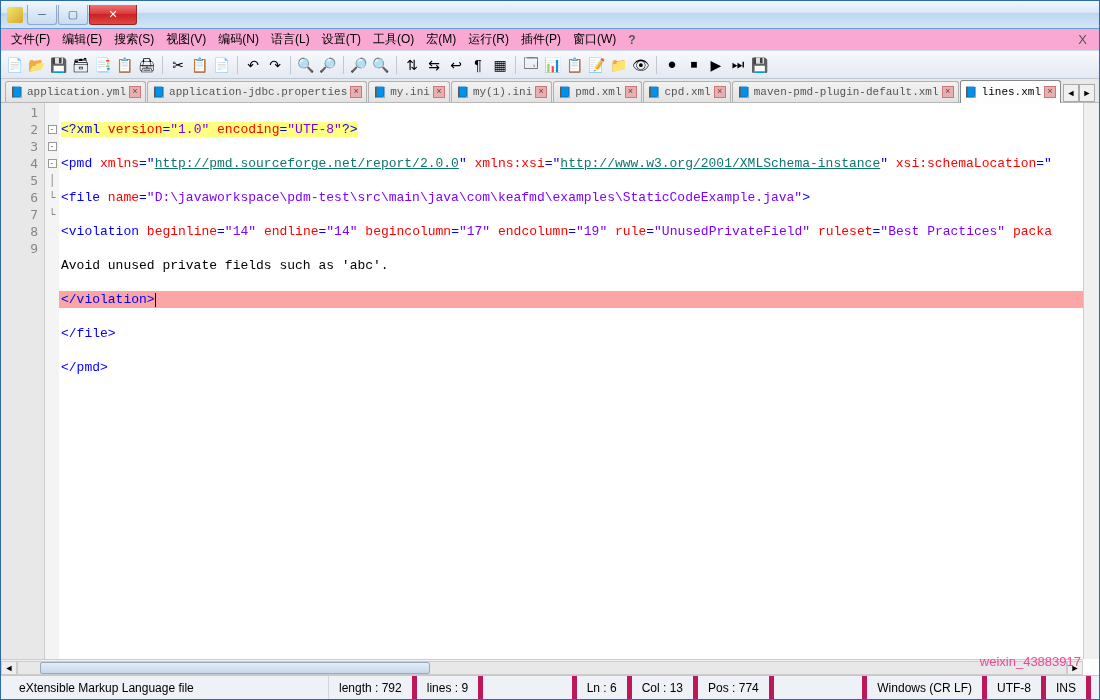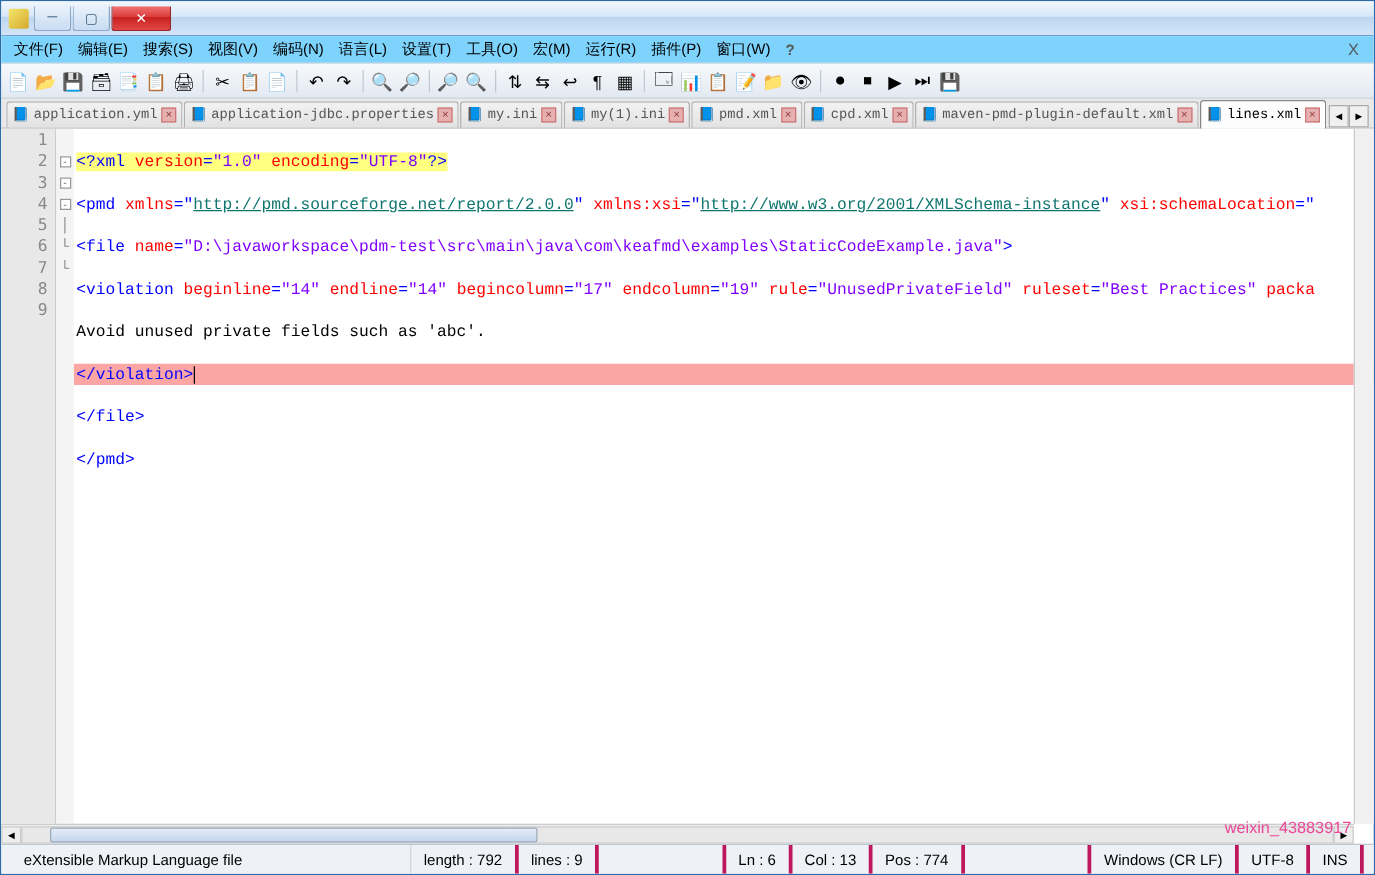--- a/index.html
+++ b/index.html
@@ -3,21 +3,21 @@
 <meta charset="utf-8">
 <style>
 * { margin: 0; padding: 0; box-sizing: border-box; }
 body { font-family: "Microsoft YaHei", Tahoma, sans-serif; font-size: 12px; background: #fff; overflow: hidden; width: 1100px; height: 700px; position: relative; border: 1px solid #2f6aa8; }
 .titlebar { height: 28px; background: linear-gradient(to bottom, #f1f7fd 0%, #d7e7f8 45%, #bcd6f0 46%, #d3e5f7 100%); display: flex; align-items: center; padding-left: 6px; border-bottom: 1px solid #6b9fd2; }
 .titlebar .icon { width: 16px; height: 16px; background: linear-gradient(135deg, #f4e76b, #d4a82e); border-radius: 2px; margin-right: 4px; }
 .titlebar .title { color: #1a3a5c; font-size: 12px; flex: 1; }
 .winbtns { display: flex; align-items: center; height: 100%; }
 .winbtn { width: 30px; height: 20px; display: flex; align-items: center; justify-content: center; margin-right: 1px; border: 1px solid #8fa8c8; border-top: none; background: linear-gradient(to bottom, #eaf2fb, #c8dcf2); border-radius: 0 0 3px 3px; font-size: 11px; color: #3a5a7a; cursor: default; }
 .winbtn.close { width: 48px; background: linear-gradient(to bottom, #f07474, #dc3b3b 45%, #c81f1f 46%, #e24747); border-color: #942626; color: #fff; margin-right: 2px; }
-.menubar { height: 22px; background: #7dd3fc; display: flex; align-items: center; padding: 0 4px; border-bottom: 1px solid #d0d7e0; }
+.menubar { height: 22px; background: #f9a8d4; display: flex; align-items: center; padding: 0 4px; border-bottom: 1px solid #d0d7e0; }
 .menubar span { padding: 2px 6px; cursor: default; }
 .menubar .help { font-weight: bold; color: #555; }
 .menubar .x { margin-left: auto; padding-right: 8px; font-size: 13px; color: #555; }
 .toolbar { height: 28px; background: linear-gradient(to bottom, #f7f9fc, #e3e9f2); border-bottom: 1px solid #c0c8d2; display: flex; align-items: center; padding: 0 4px; gap: 2px; }
 .tb { width: 20px; height: 20px; display: flex; align-items: center; justify-content: center; font-size: 14px; cursor: default; border-radius:2px;}
 .sep { width: 1px; height: 18px; background: #c0c8d2; margin: 0 3px; }
 .tabbar { height: 24px; background: #e9e9e9; display: flex; align-items: flex-end; padding: 0 4px; border-bottom: 1px solid #b8b8b8; gap: 1px; }
 .tab { height: 21px; padding: 0 4px 0 4px; background: linear-gradient(to bottom, #f2f2f2, #e2e2e2); border: 1px solid #b0b0b0; border-bottom: none; border-radius: 3px 3px 0 0; display: flex; align-items: center; font-family: "Courier New", monospace; font-size: 11px; color: #555; cursor: default; gap: 3px; }
 .tab.active { background: #fdfdfd; color: #000; height: 23px; margin-bottom: -1px; border-color:#888;}
 .tab .ficon { width: 14px; height: 14px; display: inline-flex; align-items: center; justify-content: center; }
@@ -38,21 +38,21 @@
 .str{color:#8000ff;}
 .url{color:#0f766e;text-decoration:underline;}
 .txt{color:#000;}
 .caret{display:inline-block;width:1px;height:14px;background:#000;vertical-align:middle;}
 .hscroll{position:absolute;left:0;right:16px;bottom:24px;height:16px;background:#f0f0f0;border-top:1px solid #ccc;display:flex;align-items:center;}
 .hscroll .track{flex:1;height:14px;background:#e8e8e8;position:relative;border:1px solid #ccc;}
 .hscroll .thumb{position:absolute;left:22px;top:0;height:100%;width:390px;background:linear-gradient(to bottom,#e4ecf7,#c6d7ec);border:1px solid #9ab;border-radius:2px;}
 .hscroll .btn{width:16px;height:14px;background:#eee;border:1px solid #ccc;text-align:center;font-size:9px;line-height:12px;}
 .vscroll{position:absolute;right:0;top:102px;bottom:40px;width:16px;background:#f0f0f0;border-left:1px solid #ccc;}
 .statusbar { position: absolute; bottom: 0; left: 0; right: 0; height: 24px; background: #eef1f5; border-top: 1px solid #c0c8d2; display: flex; align-items: center; font-size: 12px; padding: 0 8px; }
-.statusbar .cell { padding: 0 10px; border-right: 3px solid #be185d; height: 100%; display: flex; align-items: center; }
+.statusbar .cell { padding: 0 10px; border-right: 5px solid #be185d; height: 100%; display: flex; align-items: center; }
 .statusbar .cell:first-child{flex:0 0 320px;border-right:1px solid #d0d7e0;text-align:center;}
 .statusbar .grow{flex:1;}
 .watermark{position:absolute;right:18px;bottom:30px;color:#ec4899;font-size:13px;pointer-events:none;}
 </style>
 </head>
 <body>
 
 <div class="titlebar">
   <div class="icon"></div>
   <div class="winbtns">

